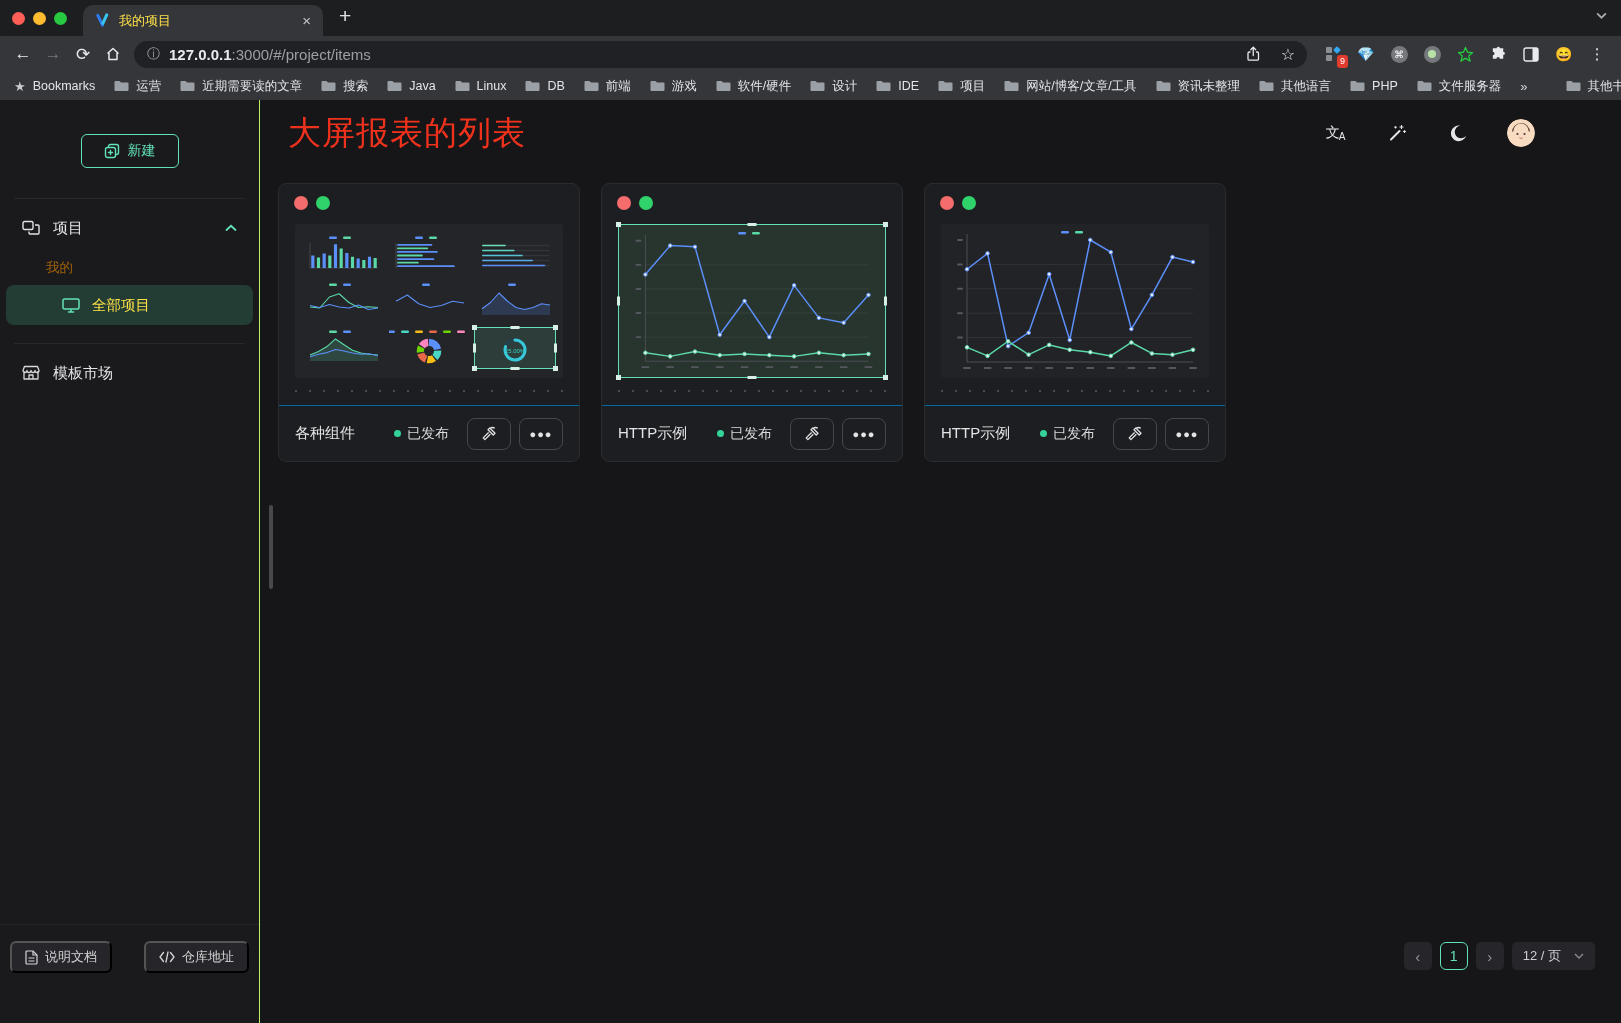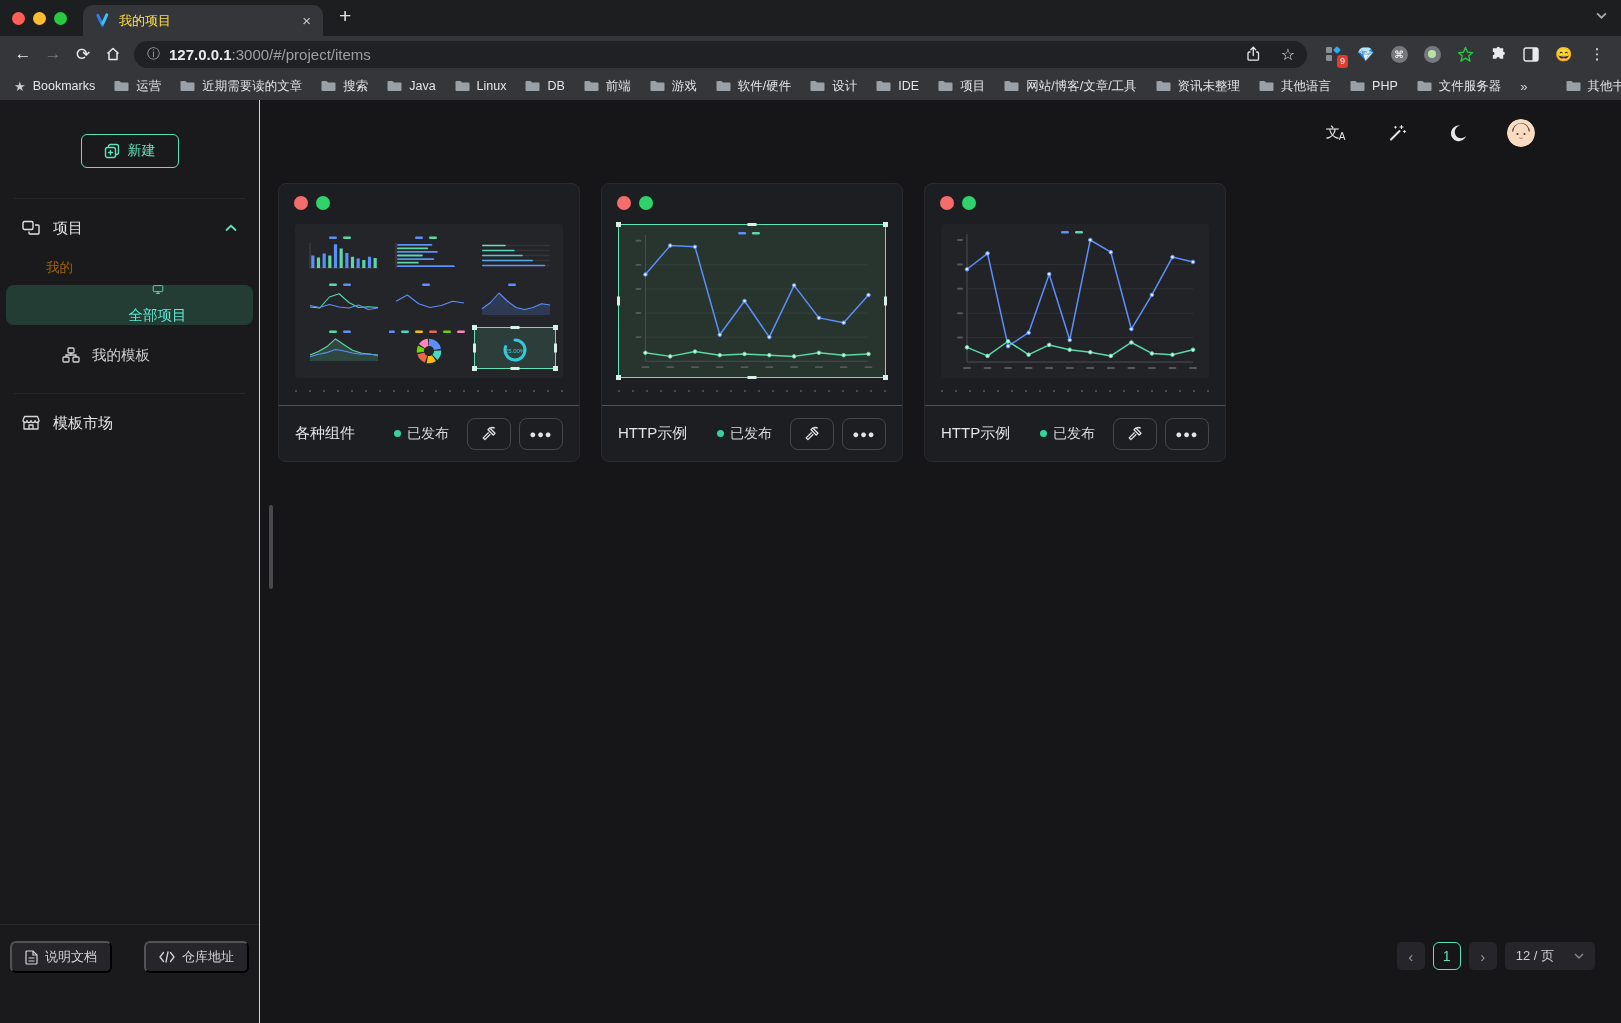--- a/index.html
+++ b/index.html
@@ -47,21 +47,21 @@
   
   .app { position:absolute; top:100px; left:0; right:0; bottom:0; display:flex; background:#161619; }
   .sidebar { width:260px; background:#1a1a1d; border-right:1px solid #bef264; display:flex; flex-direction:column; }
   .new-btn { margin:34px auto 0; width:98px; height:34px; border:1px solid #63e2b7; border-radius:6px; color:#63e2b7; display:flex; align-items:center; justify-content:center; gap:8px; font-size:14px; background:transparent; }
   .s-div { height:1px; background:#28282b; margin:30px 14px 0; }
   .s-section { display:flex; align-items:center; gap:13px; padding:0 22px; height:46px; margin-top:6px; color:#e3e3e5; font-size:15px; }
   .s-section .chev { margin-left:auto; }
   .s-group { color:#a16207; font-size:13.5px; padding:8px 0 8px 46px; }
   .s-item { height:40px; margin:0 6px; display:flex; align-items:center; gap:12px; padding-left:56px; border-radius:8px; font-size:14.5px; color:#d2d2d5; }
   .s-item + .s-item { margin-top:10px; }
-  .s-item.active { background:#233d34; color:#5eead4;flex-direction:column; }
+  .s-item.active { background:#233d34; color:#fde047; }
   .side-foot { margin-top:auto; border-top:1px solid #262628; padding:16px 10px 50px; display:flex; justify-content:space-between; }
   .foot-btn { height:32px; background:#26262a; border-radius:6px; color:#d6d6d9; font-size:13px; display:flex; align-items:center; gap:7px; padding:0 13px; }
 
   .content { flex:1; position:relative; background:#161619; }
   .scroll-thumb { position:absolute; left:9px; top:405px; width:4px; height:84px; border-radius:2px; background:#48494d; }
   .page-head { height:66px; display:flex; align-items:center; padding:0 28px 0 28px; }
   .page-title { font-size:33px; color:#f0321c; font-weight:500; letter-spacing:1px; }
   .head-icons { margin-left:auto; display:flex; align-items:center; gap:37px; padding-right:58px; }
   .h-ic { width:24px; height:24px; display:flex; align-items:center; justify-content:center; color:#e6e6e8; }
   .trans { font-size:14px; position:relative; }
@@ -90,21 +90,21 @@
   .card-foot { position:absolute; left:0; right:0; bottom:0; height:56px; display:flex; align-items:center; padding:0 16px; border-top:1px solid #0369a1; }
   .card-title { font-size:15px; color:#e4e4e6; flex:1; }
   .status { display:flex; align-items:center; gap:6px; color:#d9d9db; font-size:14px; margin-right:10px;text-align:center; }
   .status-dot { width:7px; height:7px; border-radius:50%; background:#34d399; }
   .icon-btn { width:44px; height:32px; border:1px solid #46474b; border-radius:8px; display:flex; align-items:center; justify-content:center; color:#e4e4e6; margin-left:8px; background:transparent; }
   .morelabel { font-size:11px; letter-spacing:1px; color:#e4e4e6; }
 
   .pager { position:absolute; right:26px; bottom:53px; display:flex; gap:8px; align-items:center; }
   .pg-btn { width:28px; height:28px; border-radius:5px; background:#26262a; color:#95959a; display:flex; align-items:center; justify-content:center; font-size:15px; }
   .pg-cur { width:28px; height:28px; border-radius:6px; border:1px solid #63e2b7; color:#63e2b7; display:flex; align-items:center; justify-content:center; font-size:14px; }
-  .pg-size { height:28px; border-radius:5px; background:#26262a; color:#cfcfd3; display:flex; align-items:center; gap:20px; padding:0 11px; font-size:13px; }
+  .pg-size { height:28px; border-radius:5px; background:#26262a; color:#cfcfd3; display:flex; align-items:center; gap:13px; padding:0 11px; font-size:13px; }
 </style>
 </head>
 <body>
 
 <div class="tabstrip">
   <div class="lights">
     <span class="light red"></span>
     <span class="light yellow"></span>
     <span class="light green"></span>
   </div>
@@ -345,29 +345,20 @@
       </span>
     </div>
     <div class="s-group">我的</div>
     <div class="s-item active">
       <svg width="18" height="15" viewBox="0 0 18 15">
         <rect x="1" y="1" width="16" height="10" rx="1.5" fill="none" stroke="#63e2b7" stroke-width="1.5"></rect>
         <path d="M6.5 14 H11.5 M9 11.5 V14" stroke="#63e2b7" stroke-width="1.5" stroke-linecap="round"></path>
       </svg>
       <span>全部项目</span>
     </div>
-    <div class="s-item">
-      <svg width="18" height="16" viewBox="0 0 18 16">
-        <rect x="6" y="1" width="6" height="5" rx="1" fill="none" stroke="#d2d2d5" stroke-width="1.3"></rect>
-        <rect x="1" y="10" width="6" height="5" rx="1" fill="none" stroke="#d2d2d5" stroke-width="1.3"></rect>
-        <rect x="11" y="10" width="6" height="5" rx="1" fill="none" stroke="#d2d2d5" stroke-width="1.3"></rect>
-        <path d="M9 6 V8 M4 10 V8 H14 V10" fill="none" stroke="#d2d2d5" stroke-width="1.3"></path>
-      </svg>
-      <span>我的模板</span>
-    </div>
     <div class="s-div" style="margin-top:18px"></div>
     <div class="s-section">
       <svg width="18" height="16" viewBox="0 0 18 16">
         <path d="M2 6 V14 H16 V6 M1 5.5 L2.5 1.5 H15.5 L17 5.5 a2 2 0 0 1 -4 0 a2 2 0 0 1 -4 0 a2 2 0 0 1 -4 0 a2 2 0 0 1 -4 0 Z M7 14 V10 H11 V14" fill="none" stroke="#d8d8da" stroke-width="1.3" stroke-linejoin="round"></path>
       </svg>
       <span>模板市场</span>
     </div>
     <div class="side-foot">
       <button class="foot-btn">
         <svg width="13" height="15" viewBox="0 0 13 15">
@@ -382,20 +373,21 @@
         </svg>
         <span>仓库地址</span>
       </button>
     </div>
   </div>
 
   <div class="content">
     <div class="scroll-thumb"></div>
 
     <div class="page-head">
+      <span class="page-title">大屏报表的列表</span>
       <div class="head-icons">
         <span class="h-ic trans">
             <span>文</span>
             <span class="sub">A</span>
           </span>
         <span class="h-ic">
           <svg width="20" height="20" viewBox="0 0 20 20">
             <path d="M4 16.5 L12.5 8" stroke="#e6e6e8" stroke-width="2" stroke-linecap="round"></path>
             <path d="M14.5 2.5 V5.5 M13 4 H16 M17.5 7.5 V9.5 M16.5 8.5 H18.5 M8.5 3.5 V5 M7.8 4.2 H9.2" stroke="#e6e6e8" stroke-width="1.2" stroke-linecap="round"></path>
           </svg>

